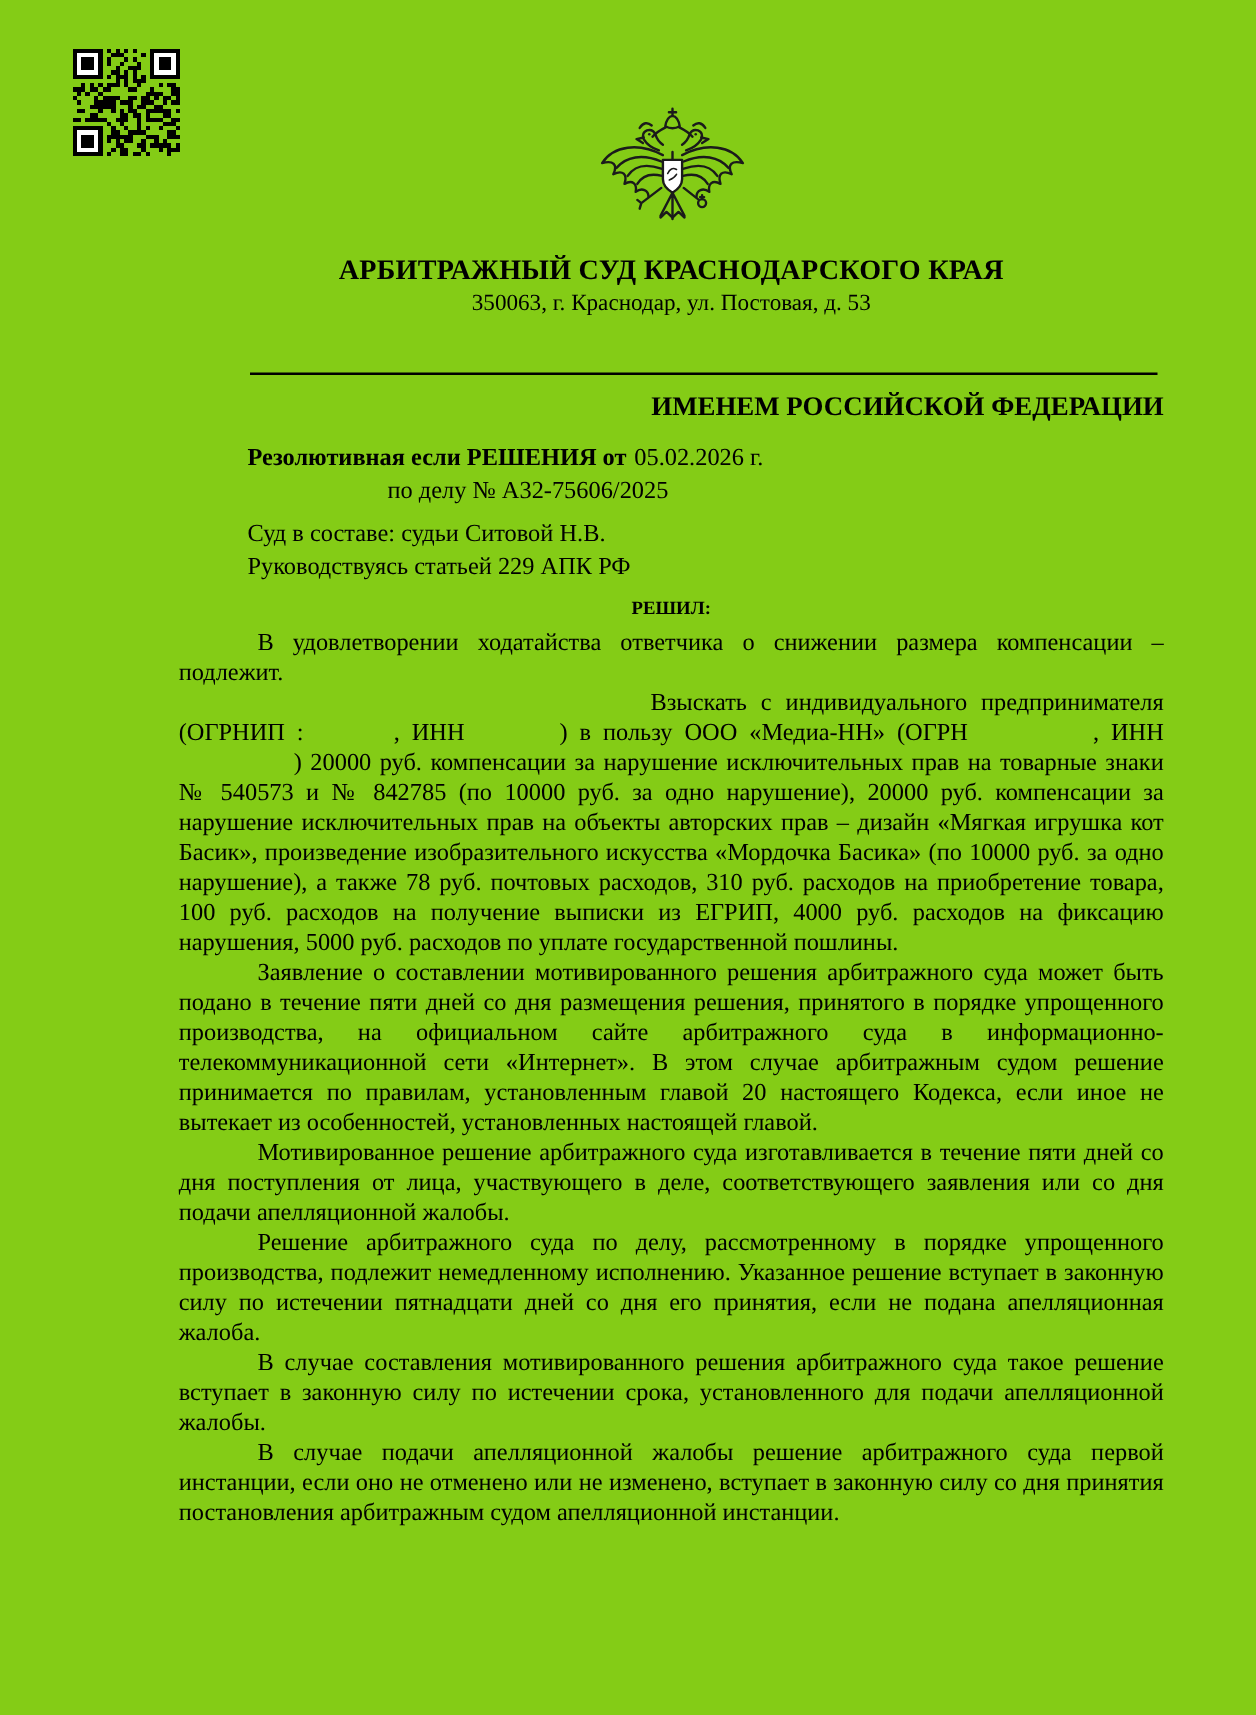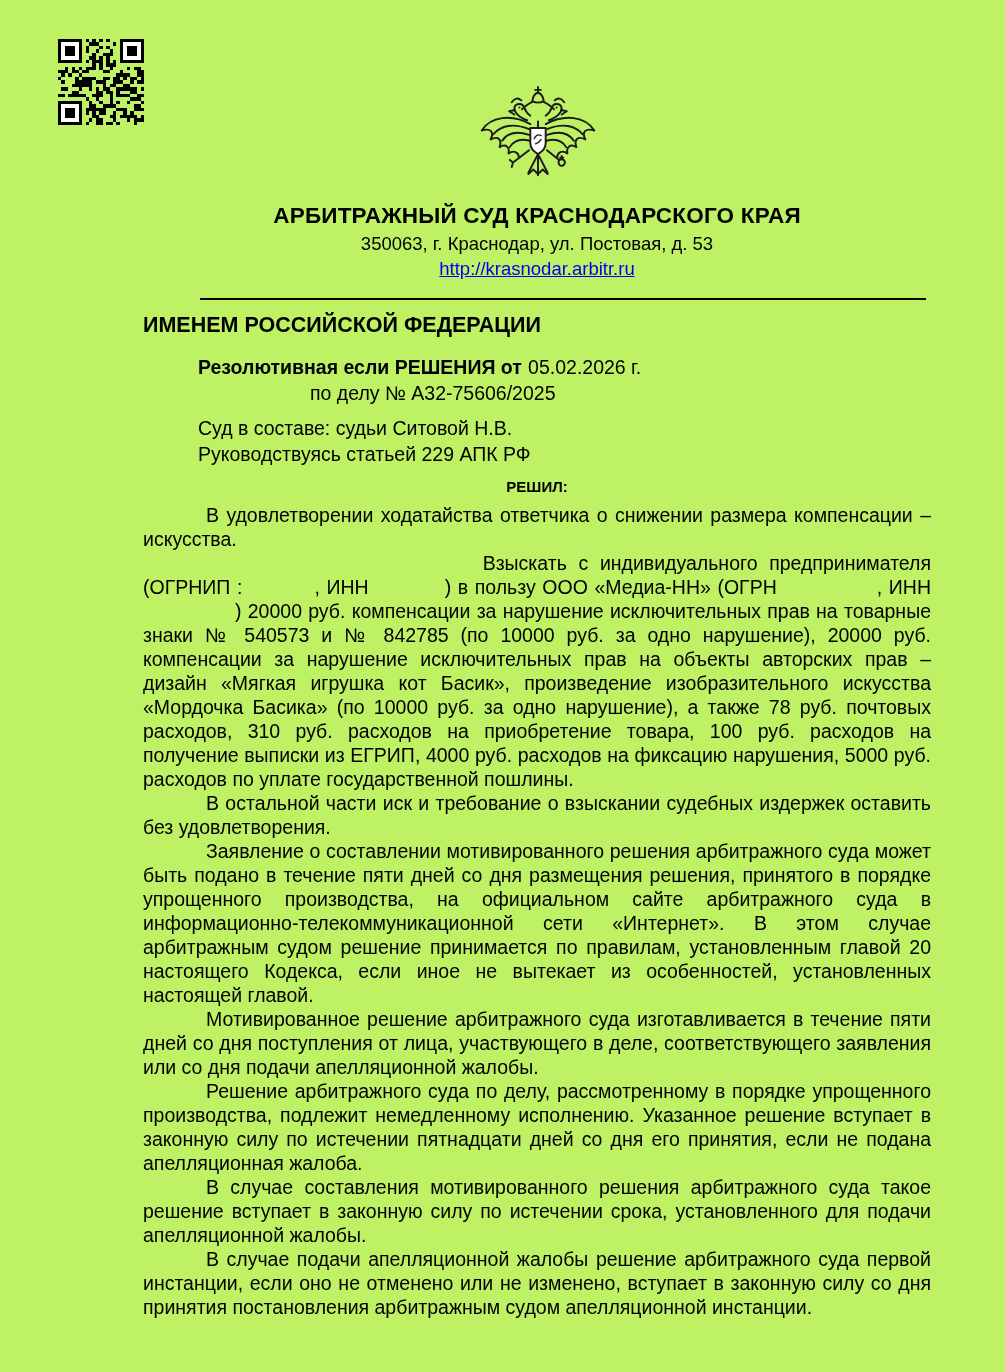--- a/index.html
+++ b/index.html
@@ -1,30 +1,30 @@
 <!DOCTYPE html>
 <html><head>
 <meta charset="utf-8">
 <style>
   html,body{margin:0;padding:0;background:#ffffff;}
   .page{
-    position:relative;width:1005px;height:1372px;background:#bef264;color:#000;
-    font-family:Liberation Sans, sans-serif;overflow:hidden;
+    position:relative;width:1005px;height:1372px;background:#84cc16;color:#000;
+    font-family:Liberation Serif, serif;overflow:hidden;
   }
   .qr{position:absolute;left:58px;top:39px;width:86px;height:86px;}
   .qr svg{width:100%;height:100%;}
   .emblem{position:absolute;left:474px;top:82px;width:128px;height:120px;}
   .emblem svg{width:100%;height:100%;}
   .header{position:absolute;left:143px;top:203px;width:788px;text-align:center;}
   .court-name{font-weight:bold;font-size:22.5px;line-height:26px;letter-spacing:.2px;}
   .court-address{font-size:18.5px;line-height:25px;margin-top:2px;}
   .court-link{font-size:18.5px;line-height:25px;color:#0000ee;text-decoration:underline;display:inline-block;}
   .rule{position:absolute;left:200px;top:298px;width:726px;height:2px;background:#000;}
   .main{position:absolute;left:143px;top:312px;width:788px;font-size:19.5px;line-height:24px;}
-  .doc-title{text-align:left;font-weight:bold;font-size:21.5px;line-height:26px;}
+  .doc-title{text-align:right;font-weight:bold;font-size:21.5px;line-height:26px;}
   .res-line{margin-left:55px;margin-top:16px;line-height:26px;}
   .res-line b{font-weight:bold;}
   .res-date{margin-left:.32em;}
   .case-line{margin-left:167px;line-height:26px;}
   .comp-line{margin-left:55px;line-height:26px;}
   .comp-first{margin-top:9px;}
   .decided{text-align:center;font-weight:bold;font-size:15px;line-height:26px;margin-top:7px;margin-bottom:3px;}
   .paras p{margin:0;text-align:justify;}
   .paras p.ind{text-indent:63px;}
   .paras p.spread{text-align:right;word-spacing:.32em;}
@@ -293,44 +293,42 @@
         <path d="M114,103 l19,15"></path>
         <circle cx="137" cy="122" r="5"></circle>
         <path d="M137,117 v-5 M134.5,114.5 h5"></path>
       </g>
     </svg>
   </div>
 
   <div class="header">
     <div class="court-name">АРБИТРАЖНЫЙ СУД КРАСНОДАРСКОГО КРАЯ</div>
     <div class="court-address">350063, г. Краснодар, ул. Постовая, д. 53</div>
-    <div><a href="#" class="court-link">http://krasnodar.arbitr.ru</a></div>
   </div>
 
   <div class="rule"></div>
 
   <div class="main">
     <div class="doc-title">ИМЕНЕМ РОССИЙСКОЙ ФЕДЕРАЦИИ</div>
 
     <div class="res-line">
       <b>Резолютивная если РЕШЕНИЯ от</b><span class="res-date">05.02.2026 г.</span>
     </div>
 
     <div class="case-line">по делу № А32-75606/2025</div>
 
     <div class="comp-line comp-first">Суд в составе: судьи Ситовой Н.В.</div>
     <div class="comp-line">Руководствуясь статьей 229 АПК РФ</div>
 
     <div class="decided">РЕШИЛ:</div>
 
     <div class="paras">
-        <p class="ind">В удовлетворении ходатайства ответчика о снижении размера компенсации – искусства.</p>
+        <p class="ind">В удовлетворении ходатайства ответчика о снижении размера компенсации – подлежит.</p>
         <p class="ind spread">Взыскать с индивидуального предпринимателя</p>
         <p>(ОГРНИП :<span class="redact-gap" style="width: 72px;"></span>, ИНН<span class="redact-gap" style="width: 76px;"></span>) в пользу ООО «Медиа-НН» (ОГРН<span class="redact-gap" style="width: 100px;"></span>, ИНН<span class="redact-gap" style="width: 92px;"></span>) 20000 руб. компенсации за нарушение исключительных прав на товарные знаки № 540573 и № 842785 (по 10000 руб. за одно нарушение), 20000 руб. компенсации за нарушение исключительных прав на объекты авторских прав – дизайн «Мягкая игрушка кот Басик», произведение изобразительного искусства «Мордочка Басика» (по 10000 руб. за одно нарушение), а также 78 руб. почтовых расходов, 310 руб. расходов на приобретение товара, 100 руб. расходов на получение выписки из ЕГРИП, 4000 руб. расходов на фиксацию нарушения, 5000 руб. расходов по уплате государственной пошлины.</p>
-        <p class="ind">В остальной части иск и требование о взыскании судебных издержек оставить без удовлетворения.</p>
         <p class="ind">Заявление о составлении мотивированного решения арбитражного суда может быть подано в течение пяти дней со дня размещения решения, принятого в порядке упрощенного производства, на официальном сайте арбитражного суда в информационно-телекоммуникационной сети «Интернет». В этом случае арбитражным судом решение принимается по правилам, установленным главой 20 настоящего Кодекса, если иное не вытекает из особенностей, установленных настоящей главой.</p>
         <p class="ind">Мотивированное решение арбитражного суда изготавливается в течение пяти дней со дня поступления от лица, участвующего в деле, соответствующего заявления или со дня подачи апелляционной жалобы.</p>
         <p class="ind">Решение арбитражного суда по делу, рассмотренному в порядке упрощенного производства, подлежит немедленному исполнению. Указанное решение вступает в законную силу по истечении пятнадцати дней со дня его принятия, если не подана апелляционная жалоба.</p>
         <p class="ind">В случае составления мотивированного решения арбитражного суда такое решение вступает в законную силу по истечении срока, установленного для подачи апелляционной жалобы.</p>
         <p class="ind">В случае подачи апелляционной жалобы решение арбитражного суда первой инстанции, если оно не отменено или не изменено, вступает в законную силу со дня принятия постановления арбитражным судом апелляционной инстанции.</p>
       </div>
   </div>
 
 </div>
 

